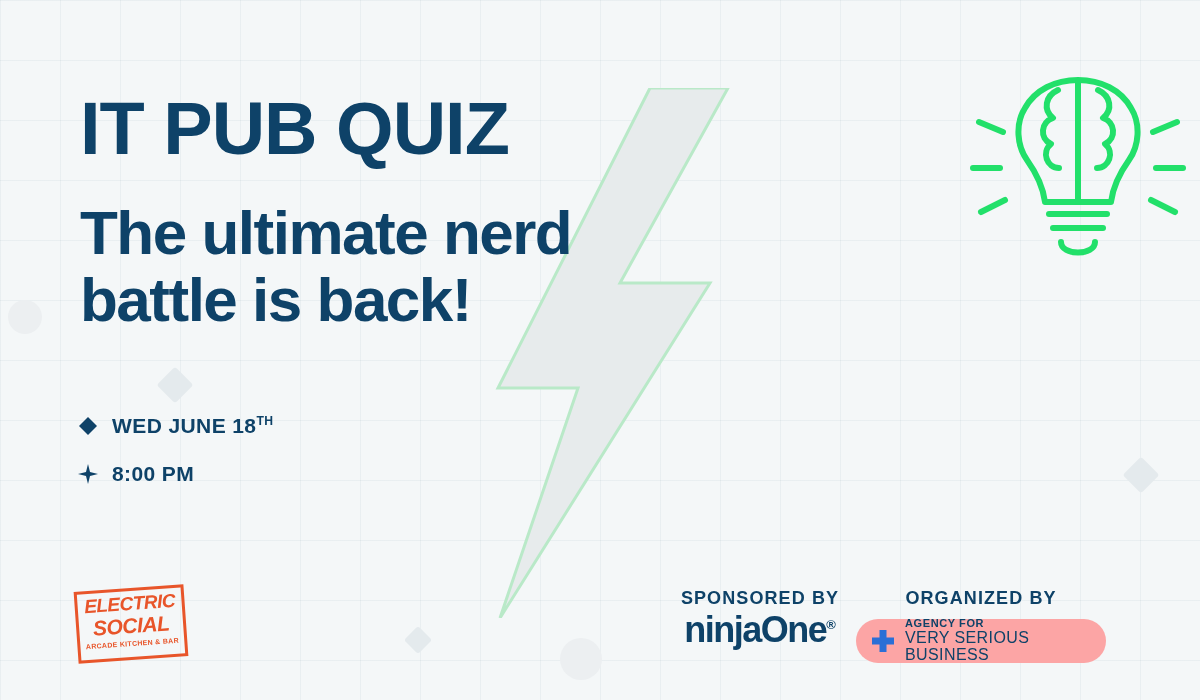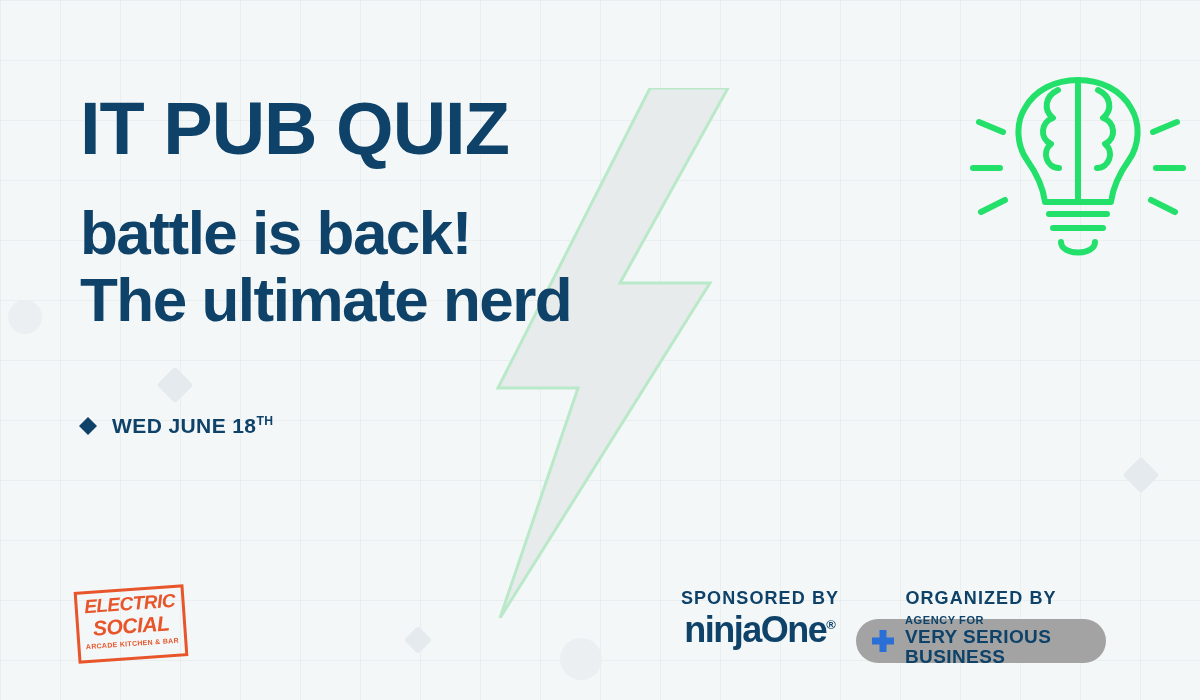--- a/index.html
+++ b/index.html
@@ -197,21 +197,21 @@
     color: #0e4268;
   }
   .ninja-logo .reg {
     font-size: 13px;
     vertical-align: super;
     letter-spacing: 0;
   }
 
   .agency-pill {
     margin-top: 10px;
-    background: #a3a3a3;
+    background: #fca5a5;
     border-radius: 26px;
     height: 44px;
     display: flex;
     align-items: center;
     justify-content: center;
     gap: 9px;
     padding: 0 14px;
   }
   .agency-cross {
     width: 26px;
@@ -222,22 +222,22 @@
     text-align: left;
     line-height: 1.05;
   }
   .agency-text .l1 {
     font-size: 11px;
     font-weight: 700;
     letter-spacing: 0.6px;
     color: #0e4268;
   }
   .agency-text .l2 {
-    font-size: 19px;
-    font-weight: 700;
+    font-size: 16px;
+    font-weight: 400;
     letter-spacing: 0.4px;
     color: #0e4268;
   }
 </style>
 </head>
 <body>
 
 <div class="poster">
 
   <div class="grid-bg"></div>
@@ -277,35 +277,43 @@
 
       <path d="M86 154 L144 154"></path>
       <path d="M90 168 L140 168"></path>
       <path d="M98 182 C 98 196, 132 196, 132 182"></path>
     </g>
   </svg>
 
   <div class="headline">IT PUB QUIZ</div>
 
   <div class="subhead">
+    <div>The ultimate nerd</div>
     <div>battle is back!</div>
-    <div>The ultimate nerd</div>
   </div>
 
   <div class="details">
 
     <div class="detail-row">
       <span class="detail-icon">
         <svg width="20" height="20" viewBox="0 0 20 20">
             <polygon points="10,1 19,10 10,19 1,10" fill="#0e4268"></polygon>
           </svg>
       </span>
       <span class="detail-text"><span>WED JUNE 18</span><sup>TH</sup></span>
     </div>
 
+    <div class="detail-row">
+      <span class="detail-icon">
+        <svg width="20" height="20" viewBox="0 0 20 20">
+          <path d="M10 0 L12 8 L20 10 L12 12 L10 20 L8 12 L0 10 L8 8 Z" fill="#0e4268"></path>
+        </svg>
+      </span>
+      <span class="detail-text">8:00 PM</span>
+    </div>
 
 
   </div>
 
   <div class="es-logo">
     <div class="es-box"></div>
     <div class="es-line1">ELECTRIC</div>
     <div class="es-line2">SOCIAL</div>
     <div class="es-line3">ARCADE KITCHEN &amp; BAR</div>
   </div>

